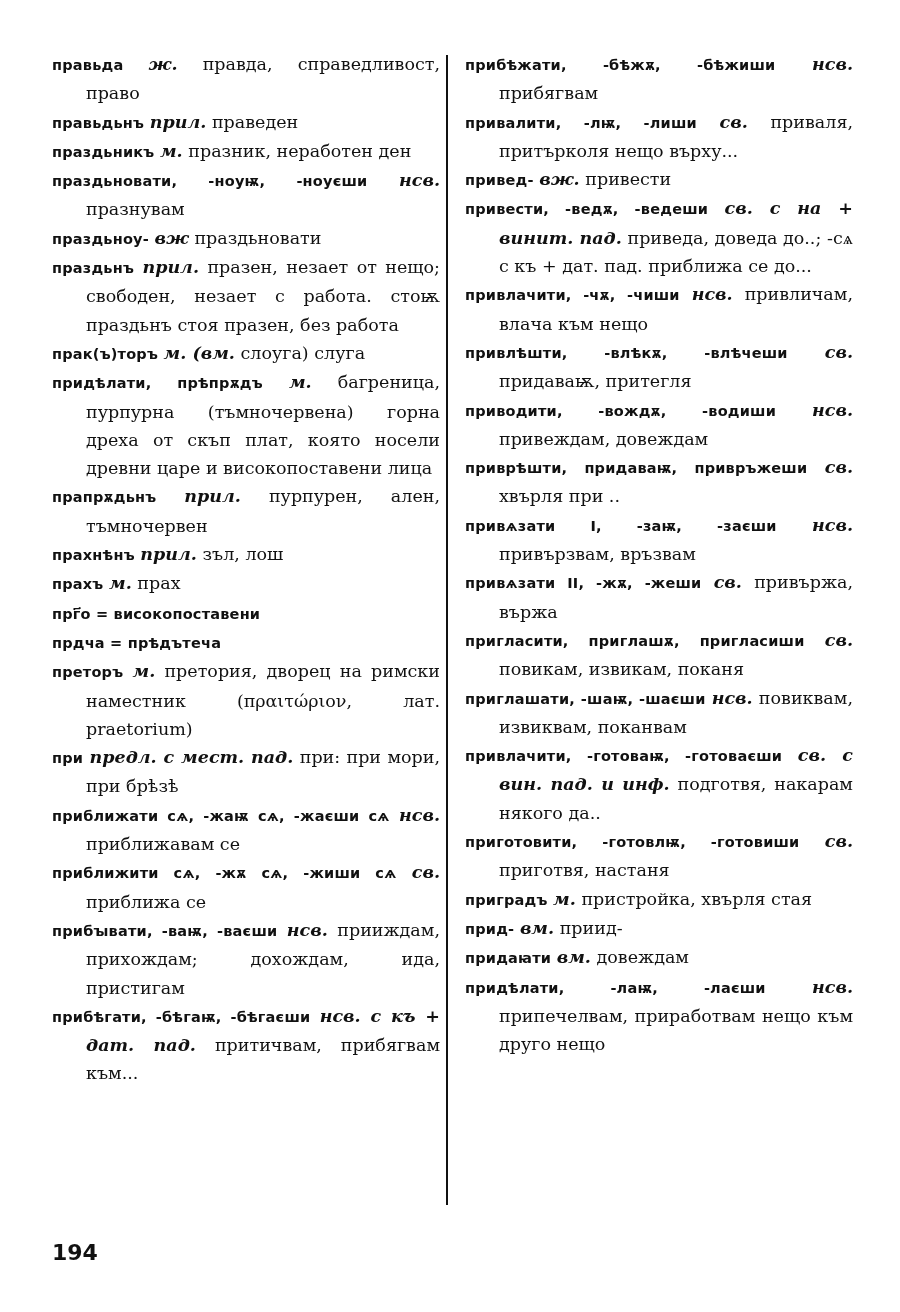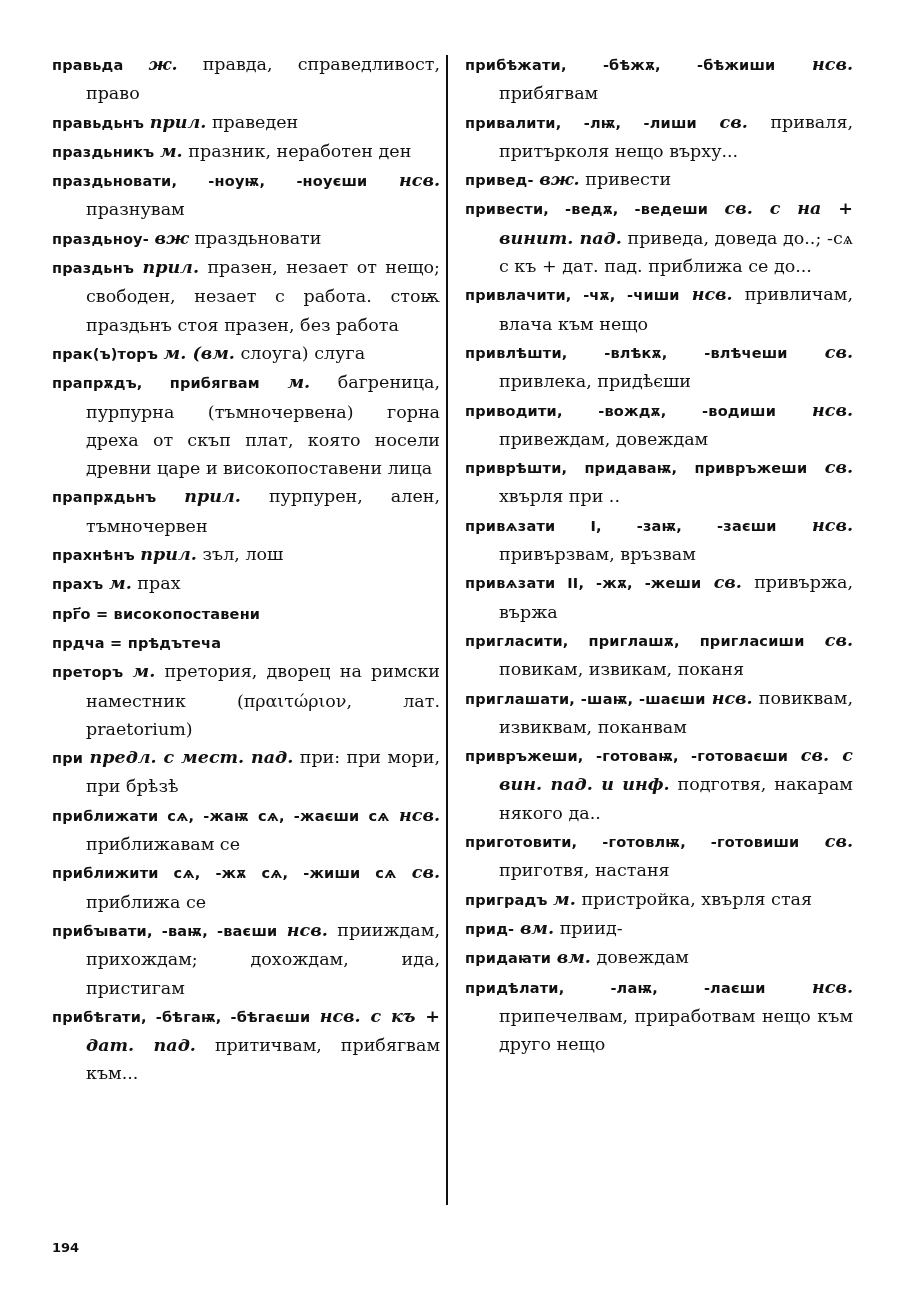--- a/index.html
+++ b/index.html
@@ -16,63 +16,63 @@
   .col.right { left: 465px; width: 388px; }
   .entry { text-indent: -34px; padding-left: 34px; text-align: justify; margin: 0; }
   .hw { font-family: "DejaVu Sans", sans-serif; font-weight: bold; font-size: 14.5px; letter-spacing: 0.2px; }
   .gr { font-style: italic; font-weight: bold; }
   .gloss { }
   .divider {
     position: absolute; left: 446px; top: 55px; width: 2px; height: 1150px; background: #111;
   }
   .page-number {
     position: absolute; left: 52px; top: 1240px; font-weight: bold;
-    font-family: "DejaVu Sans", sans-serif; font-size: 13px;
+    font-family: "DejaVu Sans", sans-serif; font-size: 22px;
   }
 </style>
 </head>
 <body>
 
 <div class="page">
   <div class="col left" id="left-col">
       <p class="entry"><span class="hw">правьда</span> <span class="gr">ж.</span> <span class="gloss">правда, справедливост, право</span> </p>
       <p class="entry"><span class="hw">правьдьнъ</span> <span class="gr">прил.</span> <span class="gloss">праведен</span> </p>
       <p class="entry"><span class="hw">праздьникъ</span> <span class="gr">м.</span> <span class="gloss">празник, неработен ден</span> </p>
       <p class="entry"><span class="hw">праздьновати, -ноуѭ, -ноуєши</span> <span class="gr">нсв.</span> <span class="gloss">празнувам</span> </p>
       <p class="entry"><span class="hw">праздьноу-</span> <span class="gr">вж</span> <span class="gloss">праздьновати</span> </p>
       <p class="entry"><span class="hw">праздьнъ</span> <span class="gr">прил.</span> <span class="gloss">празен, незает от нещо; свободен, незает с работа. стоѭ праздьнъ стоя празен, без работа</span> </p>
       <p class="entry"><span class="hw">прак(ъ)торъ</span> <span class="gr">м. (вм.</span> <span class="gloss">слоуга) слуга</span> </p>
-      <p class="entry"><span class="hw">прапрѫдъ, прибягвам</span> <span class="gr">м.</span> <span class="gloss">багреница, пурпурна (тъмночервена) горна дреха от скъп плат, която носели древни царе и високопоставени лица</span> </p>
+      <p class="entry"><span class="hw">придѣлати, прѣпрѫдъ</span> <span class="gr">м.</span> <span class="gloss">багреница, пурпурна (тъмночервена) горна дреха от скъп плат, която носели древни царе и високопоставени лица</span> </p>
       <p class="entry"><span class="hw">прапрѫдьнъ</span> <span class="gr">прил.</span> <span class="gloss">пурпурен, ален, тъмночервен</span> </p>
       <p class="entry"><span class="hw">прахнѣнъ</span> <span class="gr">прил.</span> <span class="gloss">зъл, лош</span> </p>
       <p class="entry"><span class="hw">прахъ</span> <span class="gr">м.</span> <span class="gloss">прах</span> </p>
       <p class="entry"><span class="hw">прг҃о = високопоставени</span> <span class="gr"></span> <span class="gloss"></span> </p>
       <p class="entry"><span class="hw">прдча = прѣдътеча</span> <span class="gr"></span> <span class="gloss"></span> </p>
       <p class="entry"><span class="hw">преторъ</span> <span class="gr">м.</span> <span class="gloss">претория, дворец на римски наместник (πραιτώριον, лат. praetorium)</span> </p>
       <p class="entry"><span class="hw">при</span> <span class="gr">предл. с мест. пад.</span> <span class="gloss">при: при мори, при брѣзѣ</span> </p>
       <p class="entry"><span class="hw">приближати сѧ, -жаѭ сѧ, -жаєши сѧ</span> <span class="gr">нсв.</span> <span class="gloss">приближавам се</span> </p>
       <p class="entry"><span class="hw">приближити сѧ, -жѫ сѧ, -жиши сѧ</span> <span class="gr">св.</span> <span class="gloss">приближа се</span> </p>
       <p class="entry"><span class="hw">прибꙑвати, -ваѭ, -ваєши</span> <span class="gr">нсв.</span> <span class="gloss">прииждам, прихождам; дохождам, ида, пристигам</span> </p>
       <p class="entry"><span class="hw">прибѣгати, -бѣгаѭ, -бѣгаєши</span> <span class="gr">нсв. с къ + дат. пад.</span> <span class="gloss">притичвам, прибягвам към...</span> </p>
     </div>
   <div class="divider"></div>
   <div class="col right" id="right-col">
       <p class="entry"><span class="hw">прибѣжати, -бѣжѫ, -бѣжиши</span> <span class="gr">нсв.</span> <span class="gloss">прибягвам</span> </p>
       <p class="entry"><span class="hw">привалити, -лѭ, -лиши</span> <span class="gr">св.</span> <span class="gloss">приваля, притърколя нещо върху...</span> </p>
       <p class="entry"><span class="hw">привед-</span> <span class="gr">вж.</span> <span class="gloss">привести</span> </p>
       <p class="entry"><span class="hw">привести, -ведѫ, -ведеши</span> <span class="gr">св. с на + винит. пад.</span> <span class="gloss">приведа, доведа до..; -сѧ с къ + дат. пад. приближа се до...</span> </p>
       <p class="entry"><span class="hw">привлачити, -чѫ, -чиши</span> <span class="gr">нсв.</span> <span class="gloss">привличам, влача към нещо</span> </p>
-      <p class="entry"><span class="hw">привлѣшти, -влѣкѫ, -влѣчеши</span> <span class="gr">св.</span> <span class="gloss">привлека, придѣєши</span> </p>
+      <p class="entry"><span class="hw">привлѣшти, -влѣкѫ, -влѣчеши</span> <span class="gr">св.</span> <span class="gloss">придаваѭ, притегля</span> </p>
       <p class="entry"><span class="hw">приводити, -вождѫ, -водиши</span> <span class="gr">нсв.</span> <span class="gloss">привеждам, довеждам</span> </p>
       <p class="entry"><span class="hw">приврѣшти, придаваѭ, привръжеши</span> <span class="gr">св.</span> <span class="gloss">хвърля при ..</span> </p>
       <p class="entry"><span class="hw">привѧзати I, -заѭ, -заєши</span> <span class="gr">нсв.</span> <span class="gloss">привързвам, връзвам</span> </p>
       <p class="entry"><span class="hw">привѧзати II, -жѫ, -жеши</span> <span class="gr">св.</span> <span class="gloss">привържа, вържа</span> </p>
       <p class="entry"><span class="hw">пригласити, приглашѫ, пригласиши</span> <span class="gr">св.</span> <span class="gloss">повикам, извикам, поканя</span> </p>
       <p class="entry"><span class="hw">приглашати, -шаѭ, -шаєши</span> <span class="gr">нсв.</span> <span class="gloss">повиквам, извиквам, поканвам</span> </p>
-      <p class="entry"><span class="hw">привръжеши, -готоваѭ, -готоваєши</span> <span class="gr">св. с вин. пад. и инф.</span> <span class="gloss">подготвя, накарам някого да..</span> </p>
+      <p class="entry"><span class="hw">привлачити, -готоваѭ, -готоваєши</span> <span class="gr">св. с вин. пад. и инф.</span> <span class="gloss">подготвя, накарам някого да..</span> </p>
       <p class="entry"><span class="hw">приготовити, -готовлѭ, -готовиши</span> <span class="gr">св.</span> <span class="gloss">приготвя, настаня</span> </p>
       <p class="entry"><span class="hw">приградъ</span> <span class="gr">м.</span> <span class="gloss">пристройка, хвърля стая</span> </p>
       <p class="entry"><span class="hw">прид-</span> <span class="gr">вм.</span> <span class="gloss">приид-</span> </p>
       <p class="entry"><span class="hw">придаꙗти</span> <span class="gr">вм.</span> <span class="gloss">довеждам</span> </p>
       <p class="entry"><span class="hw">придѣлати, -лаѭ, -лаєши</span> <span class="gr">нсв.</span> <span class="gloss">припечелвам, приработвам нещо към друго нещо</span> </p>
     </div>
   <div class="page-number">194</div>
 </div>
 
 </body></html>

